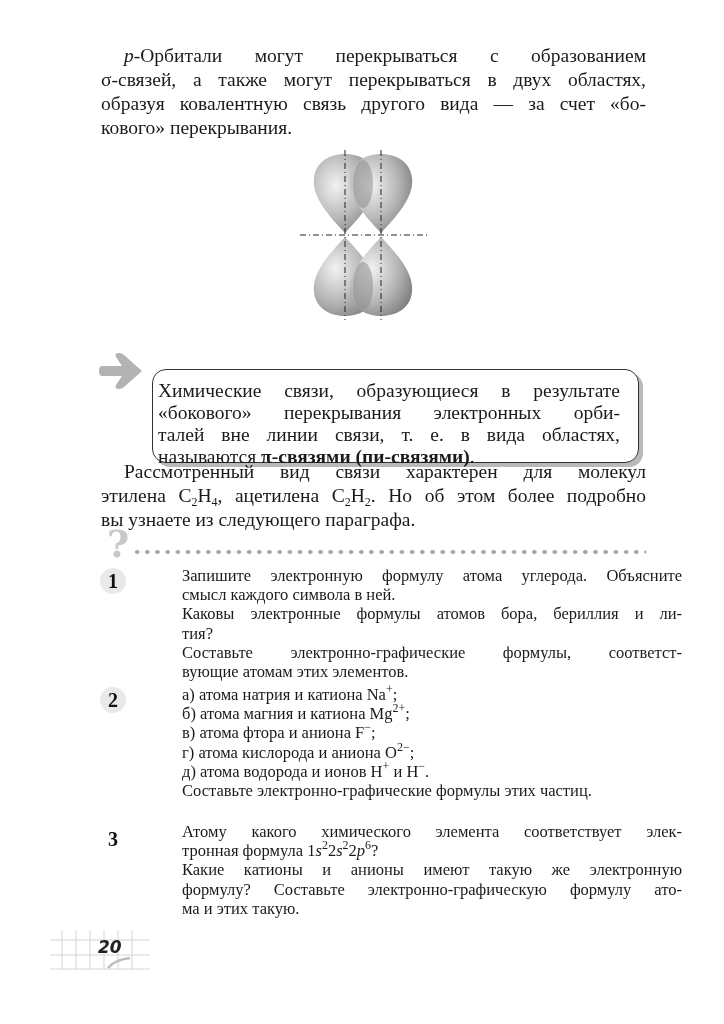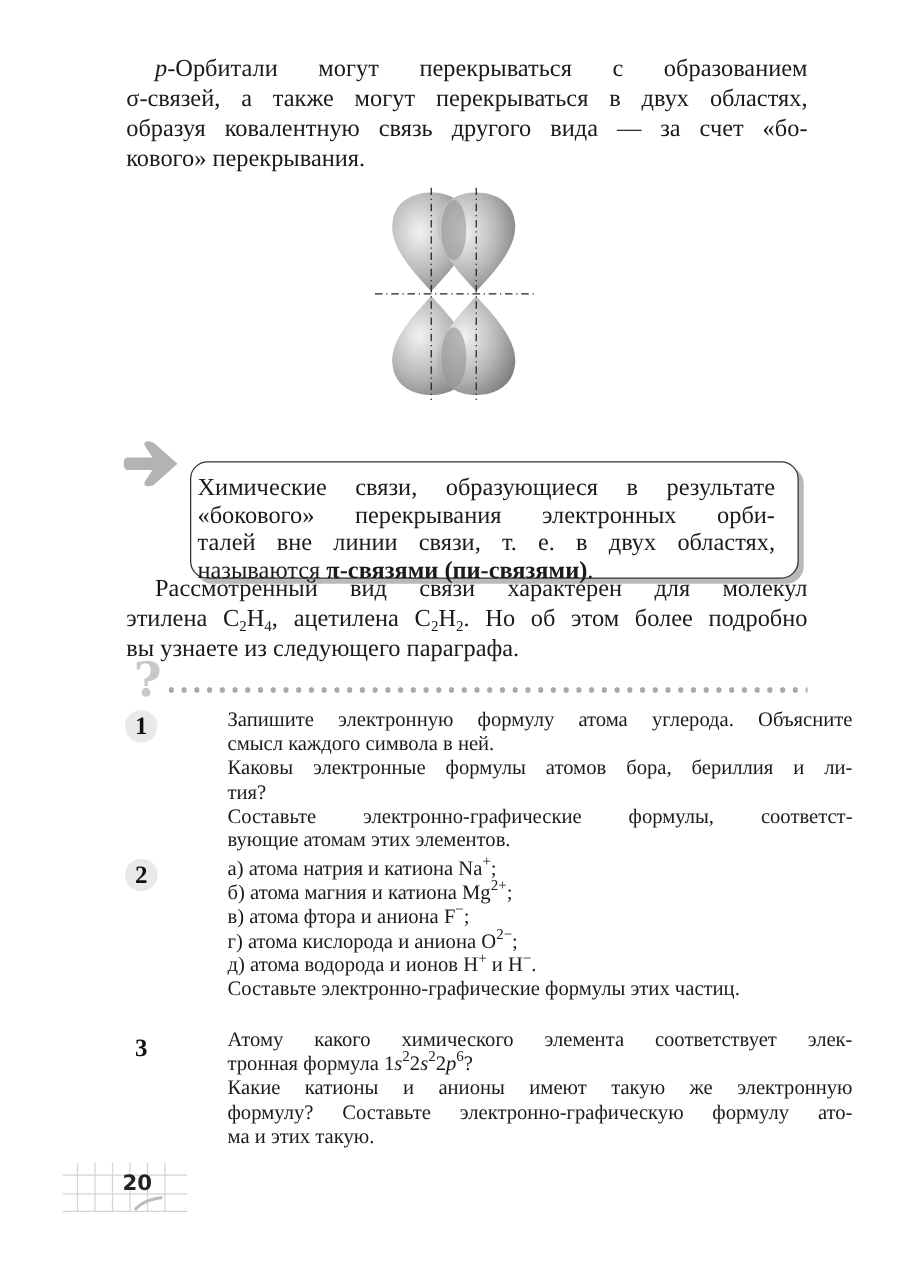--- a/index.html
+++ b/index.html
@@ -49,21 +49,21 @@
   #q1 { top: 566px; }
   #q2 { top: 685px; }
   #q3 { top: 822px; }
   #q1 .qnum { top: 2px; }
   #q2 .qnum { top: 2px; }
   #q3 .qnum { top: 4px; background: transparent; }
 
   #pagefoot { position: absolute; left: 50px; top: 930px; width: 100px; height: 40px; }
   #pagenum {
     position: absolute; left: 98px; top: 937px; font-family: "DejaVu Sans", sans-serif;
-    font-weight: bold; font-size: 17px; color: #222;
+    font-style: italic; font-weight: bold; font-size: 17px; color: #222;
   }
 </style>
 </head>
 <body>
 
 <div id="p1" class="para">
   <span class="line indent"><span class="it">p</span><span>-Орбитали могут перекрываться с образованием</span></span>
   <span class="line">σ-связей, а также могут перекрываться в двух областях,</span>
   <span class="line">образуя ковалентную связь другого вида — за счет «бо-</span>
   <span class="line last">кового» перекрывания.</span>
@@ -91,21 +91,21 @@
     <line x1="0" y1="85" x2="130" y2="85"></line>
   </g>
 </svg>
 
 <svg id="arrow" viewBox="0 0 50 42">
   <path d="M4 16 L24 16 L18 7 Q16 3 21 3 Q24 3 26 5 L44 21 L26 37 Q24 39 21 39 Q16 39 18 35 L24 26 L4 26 Q1 26 1 21 Q1 16 4 16 Z" fill="#b3b3b3"></path>
 </svg>
 <div id="defbox">
   <span class="line">Химические связи, образующиеся в результате</span>
   <span class="line">«бокового» перекрывания электронных орби-</span>
-  <span class="line">талей вне линии связи, т. е. в двух областях,</span>
+  <span class="line">талей вне линии связи, т. е. в вида областях,</span>
   <span class="line last"><span>называются </span><b>π-связями (пи-связями)</b><span>.</span></span>
 </div>
 
 <div id="p2" class="para">
   <span class="line indent">Рассмотренный вид связи характерен для молекул</span>
   <span class="line"><span>этилена C</span><sub>2</sub><span>H</span><sub>4</sub><span>, ацетилена C</span><sub>2</sub><span>H</span><sub>2</sub><span>. Но об этом более подробно</span></span>
   <span class="line last">вы узнаете из следующего параграфа.</span>
 </div>
 
 <div id="qmark">?</div>

